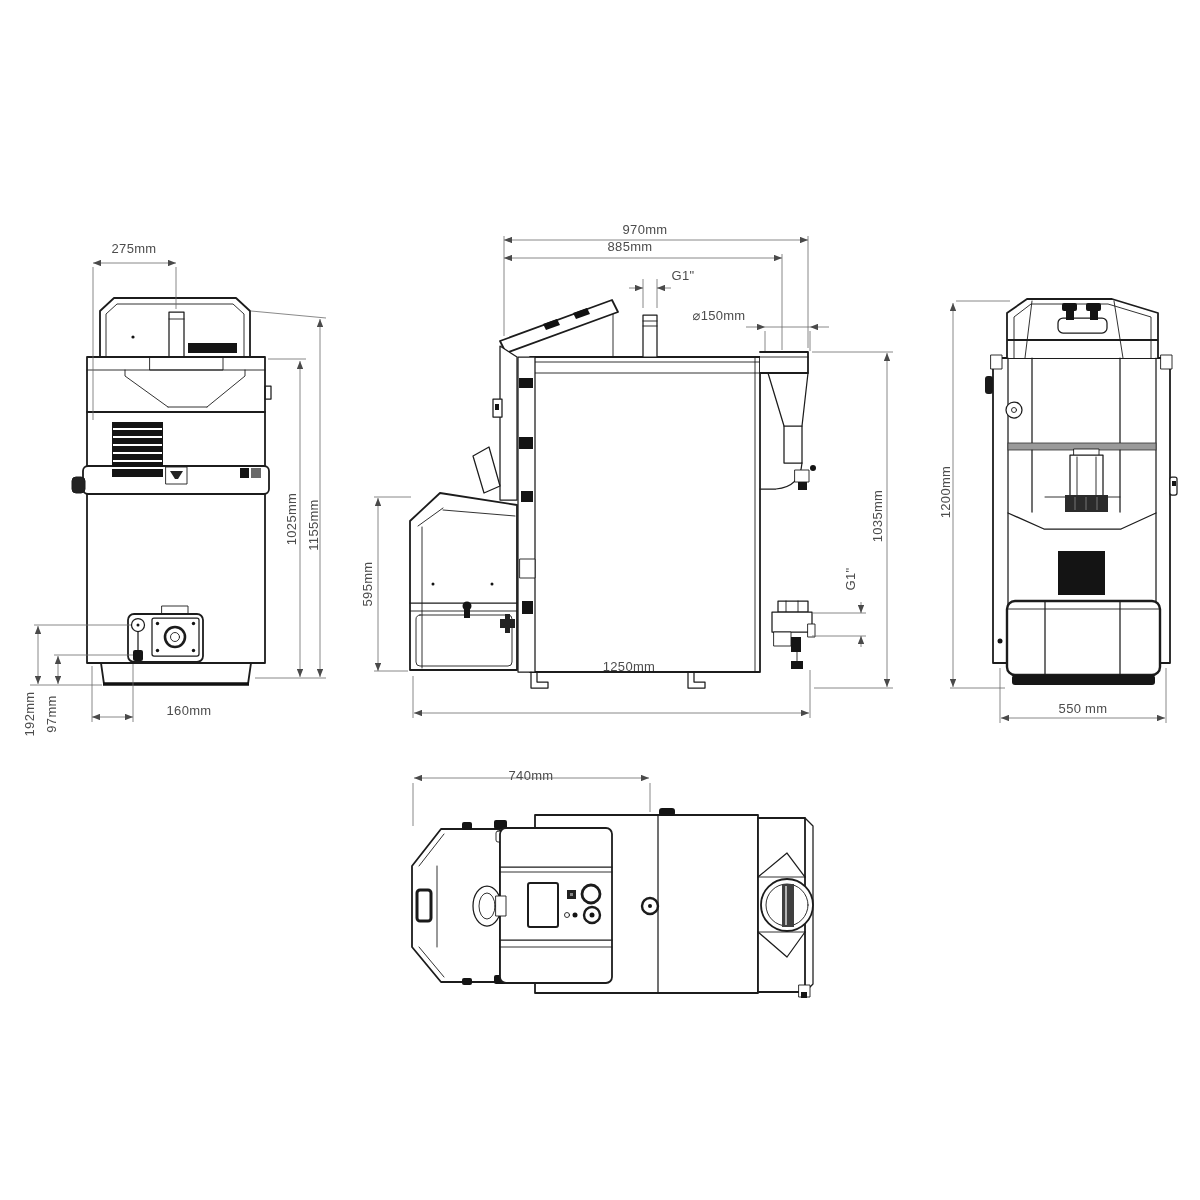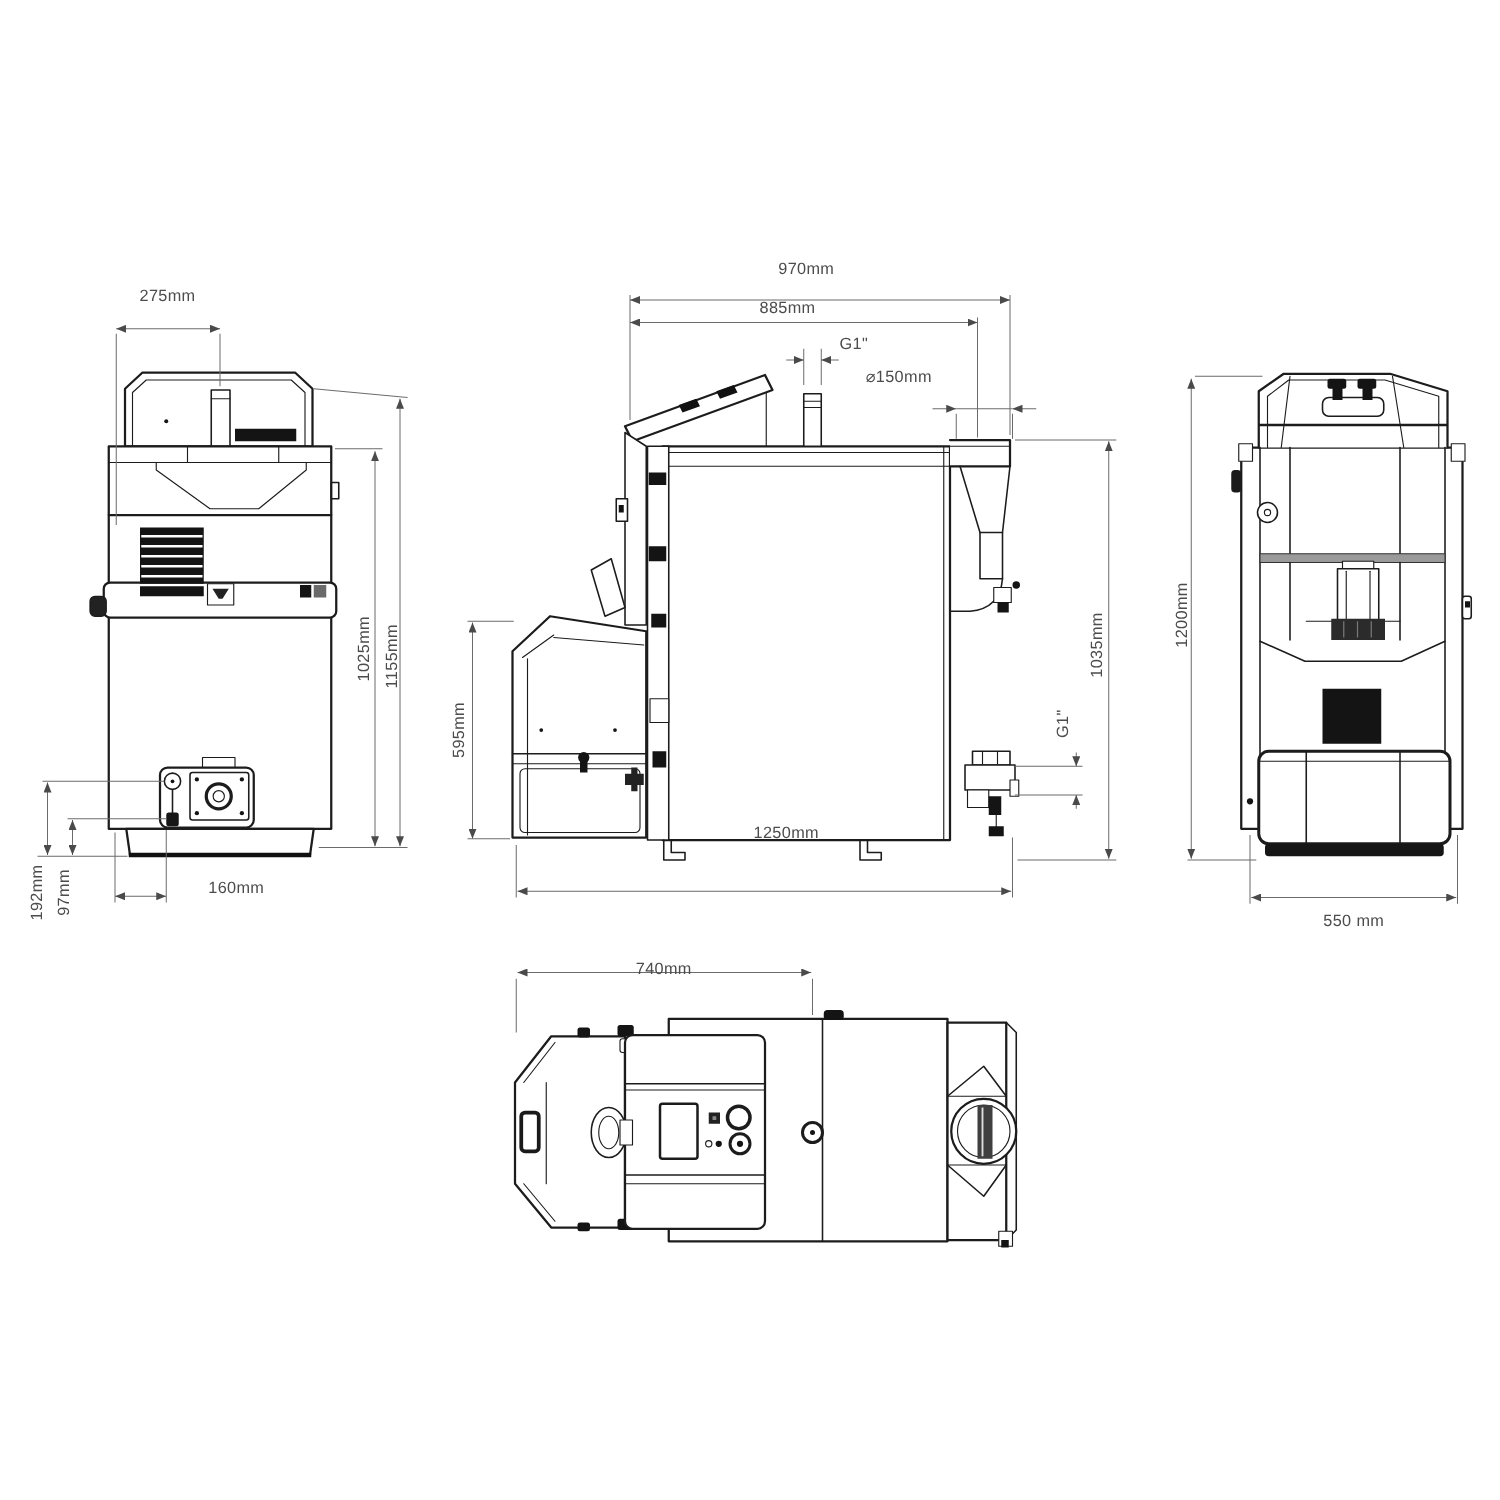--- a/index.html
+++ b/index.html
@@ -325,34 +325,34 @@
       <rect class="ln3 fw" x="496" y="896" width="10" height="20"></rect>
     </g>
 
     <g class="dim">
       <line x1="414" y1="778" x2="649" y2="778" marker-start="url(#arr)" marker-end="url(#arr)"></line>
       <path d="M413,783 V826 M650,783 V812"></path>
     </g>
   </g>
 </svg>
 
-<span class="dim-label" style="left:134px;top:236px">275mm</span>
+<span class="dim-label" style="left:134px;top:248px">275mm</span>
 <span class="dim-label v" style="left:291px;top:519px">1025mm</span>
 <span class="dim-label v" style="left:313px;top:525px">1155mm</span>
 <span class="dim-label" style="left:189px;top:710px">160mm</span>
 <span class="dim-label v" style="left:29px;top:714px">192mm</span>
 <span class="dim-label v" style="left:51px;top:714px">97mm</span>
 
-<span class="dim-label" style="left:645px;top:215px">970mm</span>
+<span class="dim-label" style="left:645px;top:229px">970mm</span>
 <span class="dim-label" style="left:630px;top:246px">885mm</span>
 <span class="dim-label" style="left:683px;top:275px">G1"</span>
-<span class="dim-label" style="left:719px;top:301px">⌀150mm</span>
+<span class="dim-label" style="left:719px;top:315px">⌀150mm</span>
 <span class="dim-label v" style="left:367px;top:584px">595mm</span>
 <span class="dim-label v" style="left:877px;top:516px">1035mm</span>
 <span class="dim-label v" style="left:850px;top:579px">G1"</span>
 <span class="dim-label" style="left:629px;top:666px">1250mm</span>
 
 <span class="dim-label v" style="left:945px;top:492px">1200mm</span>
-<span class="dim-label" style="left:1083px;top:736px">550 mm</span>
+<span class="dim-label" style="left:1083px;top:708px">550 mm</span>
 
 <span class="dim-label" style="left:531px;top:775px">740mm</span>
 
 </div>
 
 </body></html>

